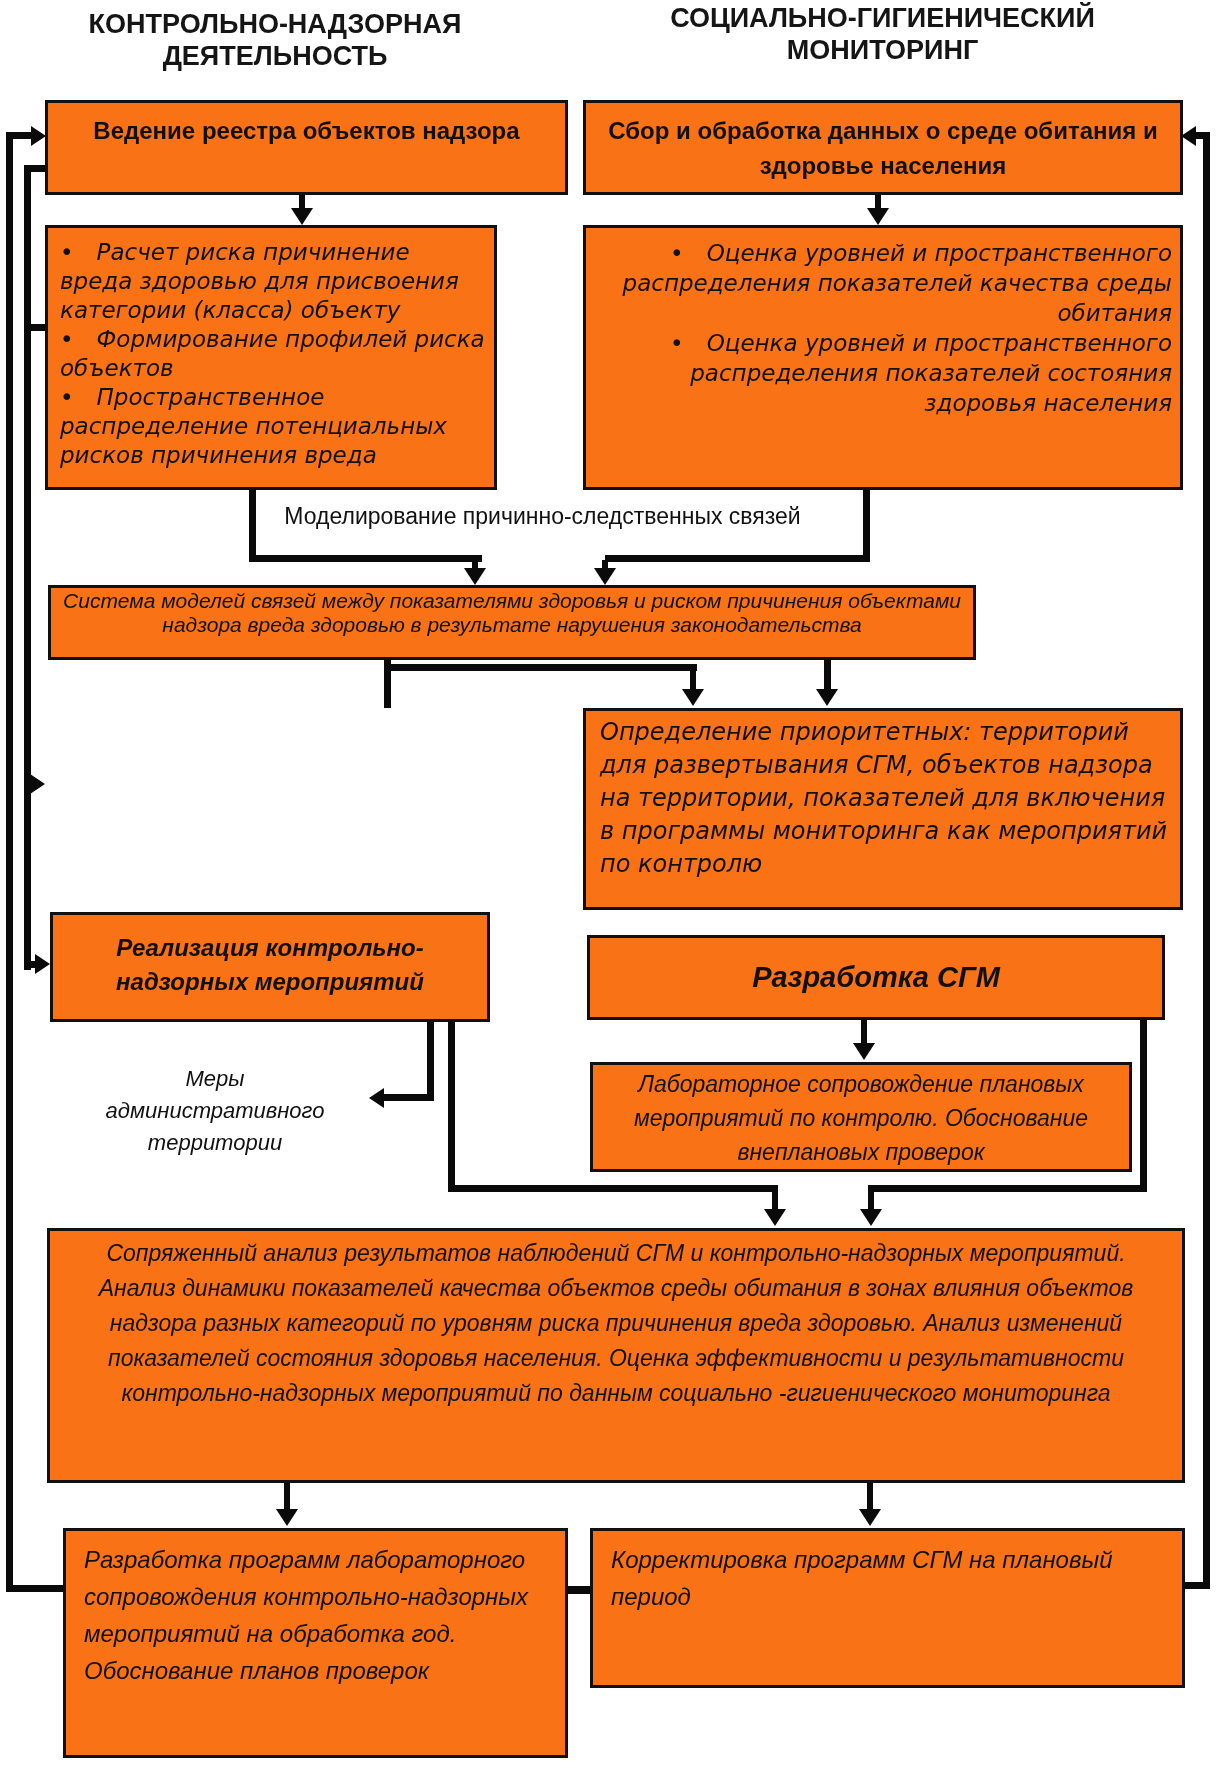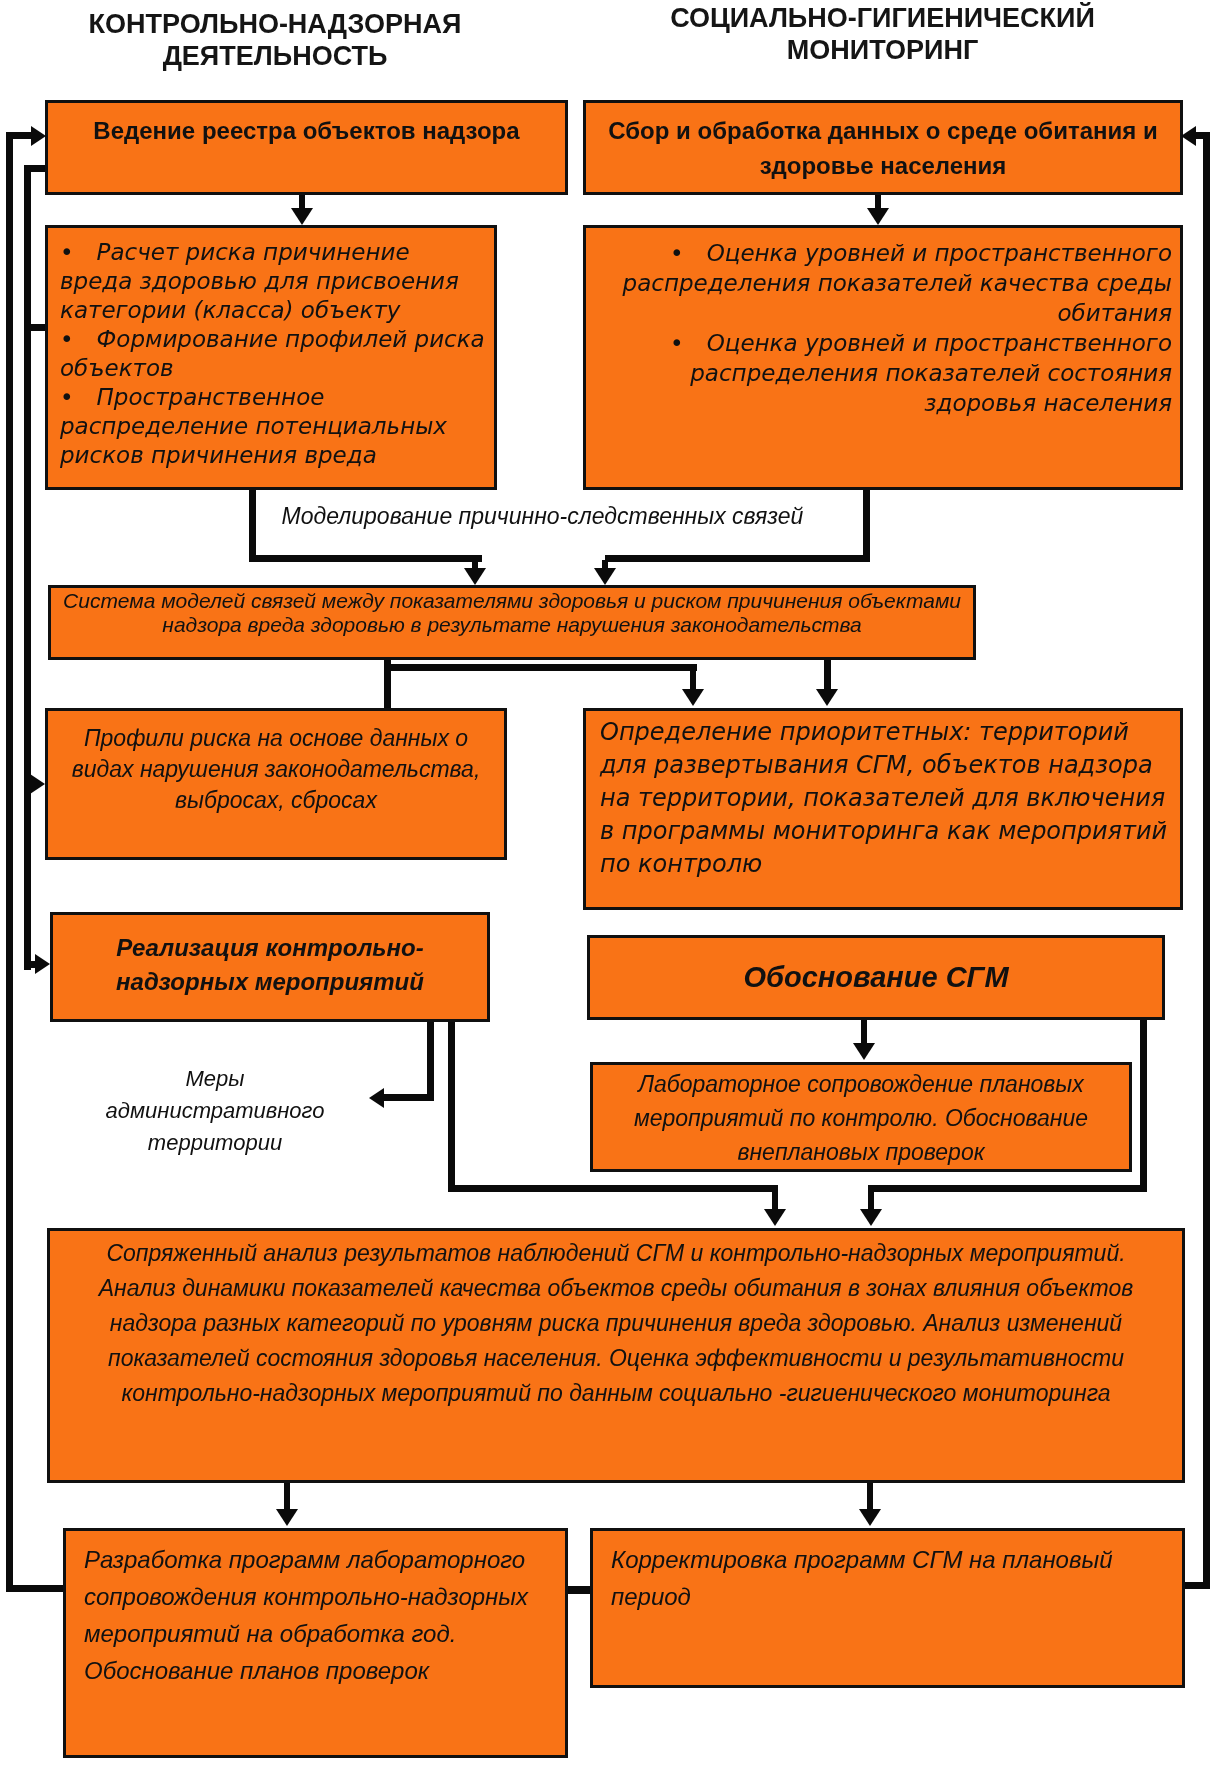--- a/index.html
+++ b/index.html
@@ -7,21 +7,21 @@
           font-family:"Liberation Sans", sans-serif;color:#111;}
   .hdr{position:absolute;font-weight:bold;font-size:27px;line-height:32px;text-align:center;color:#151515;}
   #h-left{left:75px;top:8px;width:400px;}
   #h-right{left:610px;top:2px;width:545px;}
   .bx{position:absolute;background:#f97316;border:3px solid #101010;box-sizing:border-box;}
   
   #b-registry{left:45px;top:100px;width:523px;height:95px;font-weight:bold;font-size:24px;line-height:35px;padding-top:10px;text-align:center;}
   #b-collection{left:583px;top:100px;width:600px;height:95px;font-weight:bold;font-size:24px;line-height:35px;padding-top:10px;text-align:center;}
   #b-knd-tasks{left:45px;top:225px;width:452px;height:265px;font-style:italic;font-size:23px;line-height:29px;padding:10px 8px 0 12px;font-family:"DejaVu Sans",sans-serif;}
   #b-sgm-tasks{left:583px;top:225px;width:600px;height:265px;font-style:italic;font-size:23px;line-height:30px;padding:10px 8px 0 14px;font-family:"DejaVu Sans",sans-serif;text-align:right;}
-  #lbl-modeling{position:absolute;left:270px;top:503px;width:545px;text-align:center;font-style:italic;font-size:23px;}
+  #lbl-modeling{position:absolute;left:270px;top:503px;width:545px;text-align:center;font-size:23px;}
   #b-models{left:48px;top:585px;width:928px;height:75px;font-style:italic;font-size:21px;line-height:24px;padding-top:1px;text-align:center;}
   #b-risk-profiles{left:45px;top:708px;width:462px;height:152px;font-style:italic;font-size:23px;line-height:31px;padding:12px 10px 0 10px;text-align:center;}
   #b-priorities{left:583px;top:708px;width:600px;height:202px;font-style:italic;font-size:24px;line-height:33px;padding:5px 10px 0 14px;font-family:"DejaVu Sans",sans-serif;}
   #b-knd-impl{left:50px;top:912px;width:440px;height:110px;font-weight:bold;font-style:italic;font-size:24px;line-height:34px;padding-top:16px;text-align:center;}
   #b-sgm-impl{left:587px;top:935px;width:578px;height:85px;font-weight:bold;font-style:italic;font-size:29px;display:flex;align-items:center;justify-content:center;}
   #lbl-measures{position:absolute;left:105px;top:1063px;width:220px;text-align:center;font-style:italic;font-size:22px;line-height:32px;}
   #b-lab{left:590px;top:1062px;width:542px;height:110px;font-style:italic;font-size:23px;line-height:34px;padding-top:2px;text-align:center;}
   #b-joint{left:47px;top:1228px;width:1138px;height:255px;font-style:italic;font-size:23px;line-height:35px;padding:5px 22px 0 22px;text-align:center;}
   #b-prog-dev{left:63px;top:1528px;width:505px;height:230px;font-style:italic;font-size:24px;line-height:37px;padding:10px 14px 0 18px;}
   #b-sgm-adj{left:590px;top:1528px;width:595px;height:160px;font-style:italic;font-size:24px;line-height:37px;padding:10px 14px 0 18px;}
@@ -47,24 +47,23 @@
       <div class="bli">• Расчет риска причинение вреда здоровью для присвоения категории (класса) объекту</div>
       <div class="bli">• Формирование профилей риска объектов</div>
       <div class="bli">• Пространственное распределение потенциальных  рисков причинения вреда</div>
     </div>
   <div class="bx" id="b-sgm-tasks">
       <div class="bli">• Оценка уровней и пространственного распределения показателей качества среды обитания</div>
       <div class="bli">• Оценка уровней и пространственного распределения показателей состояния здоровья населения</div>
     </div>
   <div id="lbl-modeling">Моделирование причинно-следственных связей</div>
   <div class="bx" id="b-models">Система моделей связей между показателями здоровья и риском причинения объектами надзора вреда здоровью в результате нарушения законодательства</div>
-  <div class="bx" id="b-risk-profiles">Профили риска на  основе данных о видах нарушения законодательства, выбросах, сбросах</div>
   <div class="bx" id="b-priorities">Определение приоритетных: территорий для развертывания СГМ, объектов надзора на территории, показателей для включения в программы мониторинга как мероприятий по контролю</div>
   <div class="bx" id="b-knd-impl">Реализация контрольно-надзорных мероприятий</div>
-  <div class="bx" id="b-sgm-impl">Обоснование СГМ</div>
+  <div class="bx" id="b-sgm-impl">Разработка СГМ</div>
   <div id="lbl-measures">Меры административного территории</div>
   <div class="bx" id="b-lab">Лабораторное сопровождение плановых мероприятий по контролю. Обоснование внеплановых проверок</div>
   <div class="bx" id="b-joint">Сопряженный анализ результатов наблюдений СГМ и контрольно-надзорных мероприятий. Анализ динамики показателей качества объектов среды обитания  в зонах влияния объектов надзора разных категорий по уровням риска причинения вреда здоровью. Анализ изменений показателей состояния здоровья населения. Оценка эффективности и результативности контрольно-надзорных мероприятий по данным социально -гигиенического мониторинга</div>
   <div class="bx" id="b-prog-dev">Разработка программ лабораторного сопровождения контрольно-надзорных мероприятий на обработка год. Обоснование планов проверок</div>
   <div class="bx" id="b-sgm-adj">Корректировка программ СГМ на плановый период</div>
 
   <div class="ln" style="left:6px;top:132px;width:7px;height:1460px;"></div>
   <div class="ln" style="left:6px;top:132px;width:26px;height:7px;"></div>
   <div class="ah ah-r" style="left:31px;top:126px;"></div>
   <div class="ln" style="left:6px;top:1585px;width:57px;height:7px;"></div>

